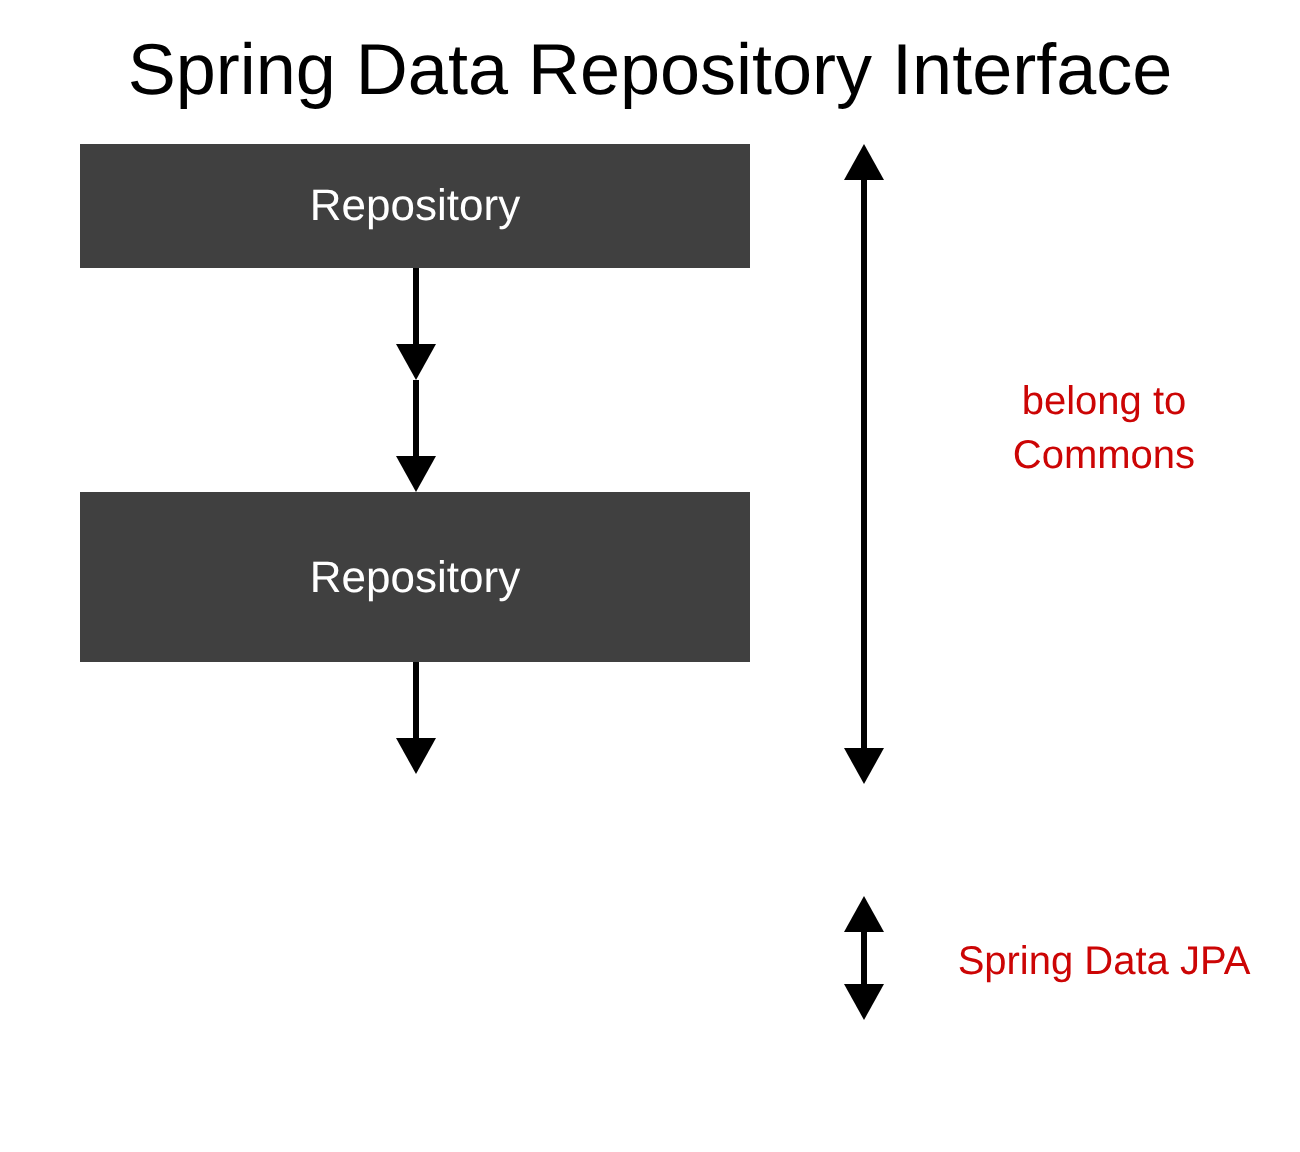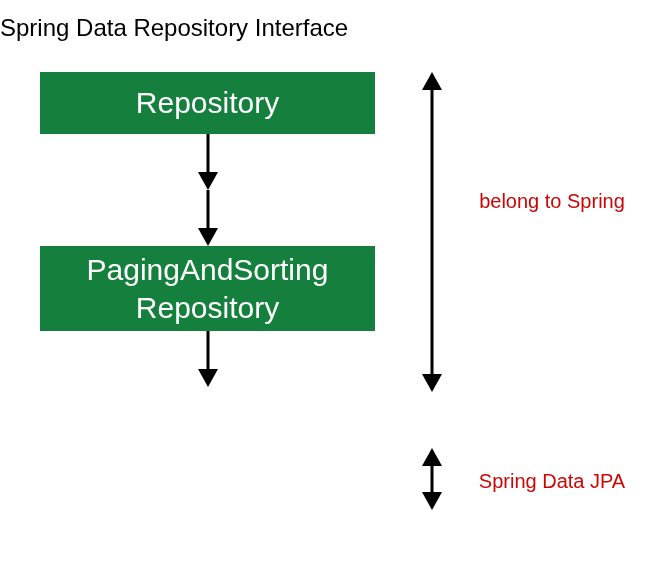--- a/index.html
+++ b/index.html
@@ -12,40 +12,40 @@
       height: 576px;
       background: #ffffff;
       font-family: "Segoe UI", "Helvetica Neue", Arial, sans-serif;
       position: relative;
     }
     .title {
       position: absolute;
       top: 14px;
       left: 0;
       width: 650px;
-      text-align: left;
-      font-size: 24px;
+      text-align: center;
+      font-size: 36px;
       font-weight: 500;
       color: #000000;
     }
     .main-column {
       position: absolute;
       left: 40px;
       top: 72px;
       width: 335px;
     }
     .box {
       width: 335px;
-      background: #15803d;
+      background: #404040;
       color: #ffffff;
       display: flex;
       align-items: center;
       justify-content: center;
       text-align: center;
-      font-size: 30px;
+      font-size: 22px;
       line-height: 1.25;
       padding: 0 6px;
     }
     .box.single-line {
       height: 62px;
     }
     .box.double-line {
       height: 85px;
     }
     .connector {
@@ -108,21 +108,20 @@
 
   <div class="connector">
     <svg class="down-arrow-svg" width="24" height="56" viewBox="0 0 24 56">
       <line x1="12" y1="0" x2="12" y2="40" stroke="#000" stroke-width="3"></line>
       <polygon points="12,56 2,38 22,38" fill="#000"></polygon>
     </svg>
   </div>
 
   <div class="box double-line">
     <div>
-      <div>PagingAndSorting</div>
       <div>Repository</div>
     </div>
   </div>
 
   <div class="connector">
     <svg class="down-arrow-svg" width="24" height="56" viewBox="0 0 24 56">
       <line x1="12" y1="0" x2="12" y2="40" stroke="#000" stroke-width="3"></line>
       <polygon points="12,56 2,38 22,38" fill="#000"></polygon>
     </svg>
   </div>
@@ -132,21 +131,21 @@
 
 <div class="bracket-zone bracket-1">
   <svg width="28" height="320" viewBox="0 0 28 320">
     <line x1="14" y1="14" x2="14" y2="306" stroke="#000" stroke-width="3"></line>
     <polygon points="14,0 4,18 24,18" fill="#000"></polygon>
     <polygon points="14,320 4,302 24,302" fill="#000"></polygon>
   </svg>
 </div>
 
 <div class="bracket-label label-1">
-  <div>belong to Spring</div>
+  <div>belong to Commons</div>
 </div>
 
 <div class="bracket-zone bracket-2">
   <svg width="28" height="62" viewBox="0 0 28 62">
     <line x1="14" y1="14" x2="14" y2="48" stroke="#000" stroke-width="3"></line>
     <polygon points="14,0 4,18 24,18" fill="#000"></polygon>
     <polygon points="14,62 4,44 24,44" fill="#000"></polygon>
   </svg>
 </div>
 

